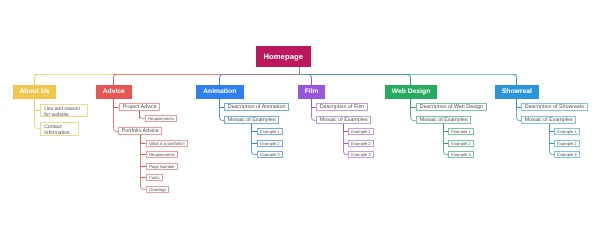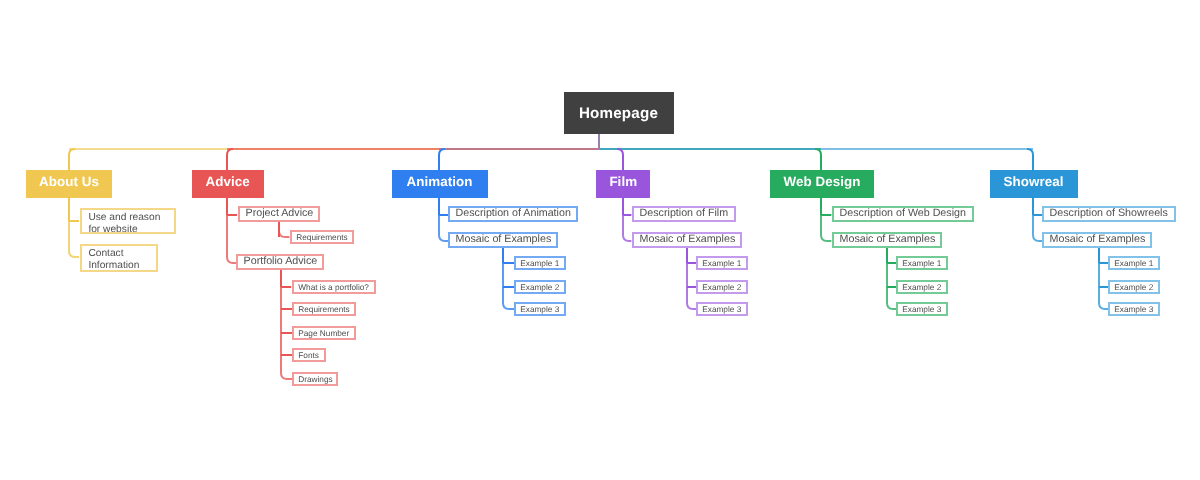--- a/index.html
+++ b/index.html
@@ -76,21 +76,21 @@
       <path d="M443.5 124V131.5" stroke="#27ab5e" stroke-width="1" fill="none" stroke-linecap="butt" stroke-opacity="1"></path>
       <path d="M516.5 99V117.5Q516.5 120.5 519.5 120.5H521.390625" stroke="#2a96d8" stroke-width="1" fill="none" stroke-linecap="butt" stroke-opacity="0.78"></path>
       <path d="M516.5 107.5H521.390625" stroke="#2a96d8" stroke-width="1" fill="none" stroke-linecap="butt" stroke-opacity="1"></path>
       <path d="M516.5 99V107.5" stroke="#2a96d8" stroke-width="1" fill="none" stroke-linecap="butt" stroke-opacity="1"></path>
       <path d="M549.5 124V151.5Q549.5 154.5 552.5 154.5H554.09375" stroke="#2a96d8" stroke-width="1" fill="none" stroke-linecap="butt" stroke-opacity="0.78"></path>
       <path d="M549.5 131.5H554.09375" stroke="#2a96d8" stroke-width="1" fill="none" stroke-linecap="butt" stroke-opacity="1"></path>
       <path d="M549.5 143.5H554.09375" stroke="#2a96d8" stroke-width="1" fill="none" stroke-linecap="butt" stroke-opacity="1"></path>
       <path d="M549.5 124V131.5" stroke="#2a96d8" stroke-width="1" fill="none" stroke-linecap="butt" stroke-opacity="1"></path>
     </svg>
 
-  <div class="node hdr root" style="left:282px;top:46px;width:54.5px;height:20.7px;background:#404040">Homepage</div>
+  <div class="node hdr root" style="left:256px;top:46px;width:54.5px;height:20.7px;background:#be185d">Homepage</div>
 
   <div class="node hdr sect" style="left:12.6px;top:85.4px;width:43px;height:13.7px;background:#f0c851">About Us</div>
   <div class="node hdr sect" style="left:95.6px;top:85.4px;width:35.6px;height:13.7px;background:#e85555">Advice</div>
   <div class="node hdr sect" style="left:195.9px;top:85.4px;width:47.5px;height:13.7px;background:#2f7ff0">Animation</div>
   <div class="node hdr sect" style="left:297.7px;top:85.4px;width:27.3px;height:13.7px;background:#9a55dd">Film</div>
   <div class="node hdr sect" style="left:384.6px;top:85.4px;width:52px;height:13.7px;background:#27ab5e">Web Design</div>
   <div class="node hdr sect" style="left:495px;top:85.4px;width:43.6px;height:13.7px;background:#2a96d8">Showreal</div>
 
   <div class="node leaf l1 wrap" style="left:39.5px;top:103.5px;width:47.7px;height:13.3px;border-color:#f4d787">Use and reason for website</div>
   <div class="node leaf l1 wrap" style="left:39.5px;top:121.9px;width:38.9px;height:14px;border-color:#f4d787">Contact Information</div>

